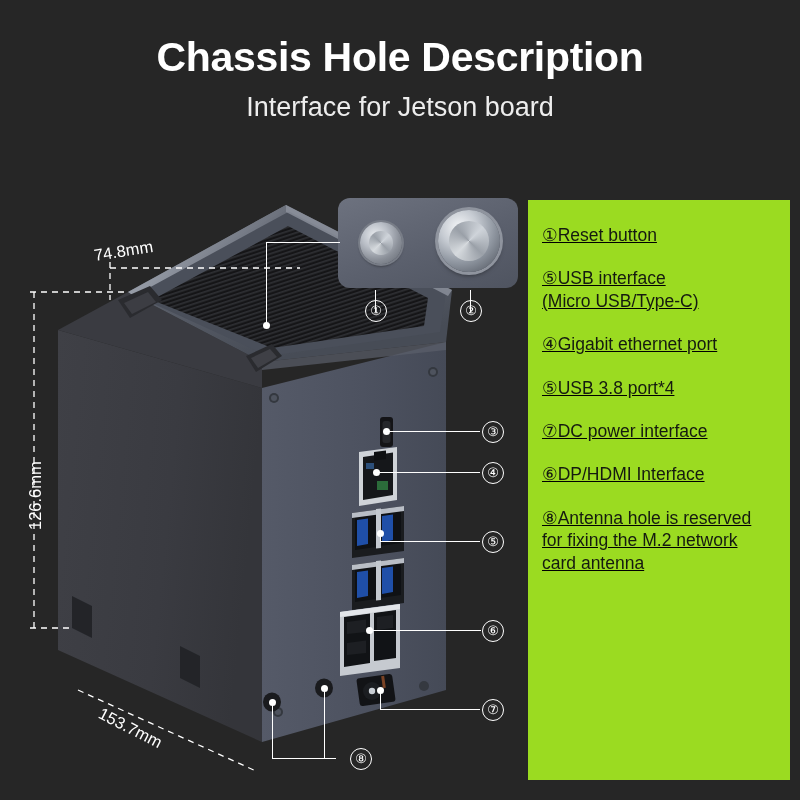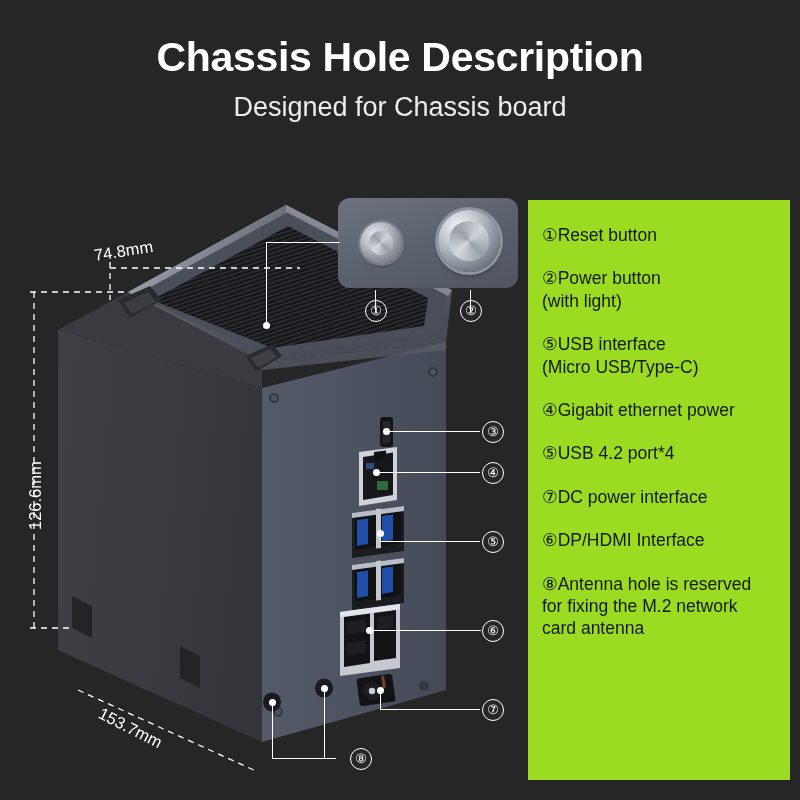--- a/index.html
+++ b/index.html
@@ -22,21 +22,21 @@
     text-align: center; color: #ededed;
     font-size: 27px; font-weight: normal;
   }
 
   
   .legend {
     position: absolute; left: 528px; top: 200px;
     width: 262px; height: 580px;
     background: #9bdb21;
   }
-  .legend-list { padding: 24px 8px 10px 14px; }
+  .legend-list { padding: 24px 8px 10px 14px; text-decoration: underline; }
   .legend-item {
     color: #151a10; font-size: 17.5px; line-height: 1.28;
     margin-bottom: 21px; white-space: pre-line;
   }
   .legend-item:last-child { margin-bottom: 0; }
 
   
   .chassis { position: absolute; left: 0; top: 0; width: 800px; height: 800px; }
 
   
@@ -90,21 +90,21 @@
     position: absolute; color: #ffffff; font-size: 16.5px;
     white-space: nowrap; transform-origin: 0 0;
   }
 </style>
 </head>
 <body>
 
 <div id="stage">
 
   <div class="title">Chassis Hole Description</div>
-  <div class="subtitle">Designed for Chassis board</div>
+  <div class="subtitle">Interface for Jetson board</div>
 
   <svg class="chassis" viewBox="0 0 800 800">
     <defs>
       <linearGradient id="gFront" x1="0" y1="0" x2="1" y2="0">
         <stop offset="0%" stop-color="#555a68"></stop>
         <stop offset="55%" stop-color="#4d5260"></stop>
         <stop offset="100%" stop-color="#454a57"></stop>
       </linearGradient>
       <linearGradient id="gSide" x1="0" y1="0" x2="1" y2="0.2">
         <stop offset="0%" stop-color="#3f4046"></stop>
@@ -283,26 +283,24 @@
   <div class="dot" style="left:269px; top:699px;"></div>
   <div class="lead lead-v" style="left:272px; top:703px; height:56px;"></div>
   <div class="lead lead-h" style="left:272px; top:758px; width:64px;"></div>
   <div class="dot" style="left:321px; top:685px;"></div>
   <div class="lead lead-v" style="left:324px; top:689px; height:70px;"></div>
   <div class="callout" style="left:350px; top:748px;">⑧</div>
 
   <div class="legend">
     <div class="legend-list">
       <div class="legend-item">①Reset button</div>
-      <div class="legend-item">②Power button
-   (with light)</div>
       <div class="legend-item">⑤USB interface
 (Micro USB/Type-C)</div>
-      <div class="legend-item">④Gigabit ethernet power</div>
-      <div class="legend-item">⑤USB 4.2 port*4</div>
+      <div class="legend-item">④Gigabit ethernet port</div>
+      <div class="legend-item">⑤USB 3.8 port*4</div>
       <div class="legend-item">⑦DC power interface</div>
       <div class="legend-item">⑥DP/HDMI Interface</div>
       <div class="legend-item">⑧Antenna hole is reserved
 for fixing the M.2 network
 card antenna</div>
     </div>
   </div>
 
 </div>
 

